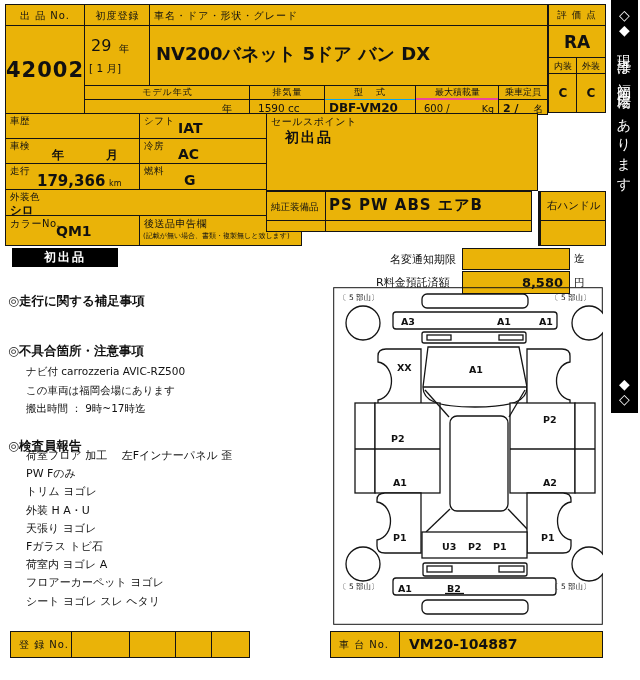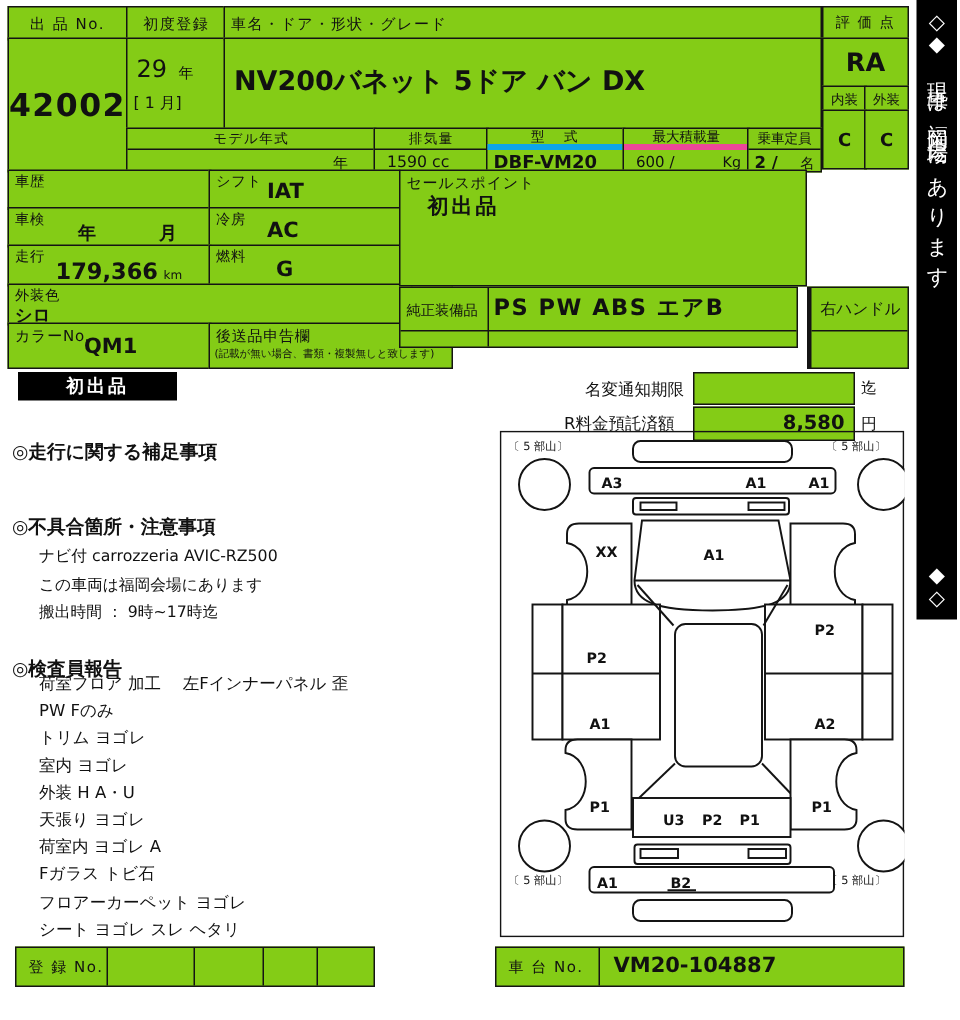--- a/index.html
+++ b/index.html
@@ -1,19 +1,19 @@
 <!DOCTYPE html>
 <html><head>
 <meta charset="utf-8">
 <style>
   *{margin:0;padding:0;box-sizing:border-box}
   html,body{width:640px;height:680px;background:#fff}
   body{font-family:"DejaVu Sans","Liberation Sans",sans-serif;color:#111;position:relative;overflow:hidden}
   .a{position:absolute}
-  .bx{position:absolute;border:1.4px solid #141414;background:#84cc16}
+  .bx{position:absolute;border:1.4px solid #141414;background:#eab308}
   .ctr{display:flex;align-items:center;justify-content:center}
   .cl{position:absolute;left:4px;top:1px;font-size:9.5px;letter-spacing:.5px;white-space:nowrap}
   .hd{font-size:10px;letter-spacing:1px;white-space:nowrap}
   .val{font-weight:bold;white-space:nowrap}
   svg text{font-family:"DejaVu Sans","Liberation Sans",sans-serif;fill:#111}
 </style>
 </head>
 <body>
 
 <div class="bx ctr" style="left:5px;top:4px;width:80px;height:23px">
@@ -45,27 +45,27 @@
     </div>
   <span class="a" style="right:18px;top:16px;font-size:10px">年</span>
 </div>
 <div class="bx" style="left:249px;top:85px;width:77px;height:30px">
   <div class="a ctr" style="left:0;top:0;width:100%;height:14px;border-bottom:1px solid #141414">
       <span style="font-size:9px;letter-spacing:1px">排気量</span>
     </div>
   <span class="a" style="left:8px;top:16px;font-size:10.5px">1590 cc</span>
 </div>
 <div class="bx" style="left:324px;top:85px;width:93px;height:30px">
-  <div class="a ctr" style="left:0;top:0;width:100%;height:14px;border-bottom:4px solid #0ea5e9">
+  <div class="a ctr" style="left:0;top:0;width:100%;height:14px;border-bottom:1px solid #0ea5e9">
       <span style="font-size:9px;letter-spacing:2px">型　式</span>
     </div>
   <span class="a val" style="left:4px;top:15px;font-size:12px">DBF-VM20</span>
 </div>
 <div class="bx" style="left:415px;top:85px;width:85px;height:30px">
-  <div class="a ctr" style="left:0;top:0;width:100%;height:14px;border-bottom:4px solid #ec4899">
+  <div class="a ctr" style="left:0;top:0;width:100%;height:14px;border-bottom:2px solid #ec4899">
       <span style="font-size:9px">最大積載量</span>
     </div>
   <span class="a" style="left:8px;top:17px;font-size:10px">600 /</span>
   <span class="a" style="right:5px;top:17px;font-size:9.5px">Kg</span>
 </div>
 <div class="bx" style="left:498px;top:85px;width:50px;height:30px">
   <div class="a ctr" style="left:0;top:0;width:100%;height:14px;border-bottom:1px solid #141414">
       <span style="font-size:9px">乗車定員</span>
     </div>
   <span class="a" style="left:4px;top:16px;font-size:11px;font-weight:bold">2 /</span>
@@ -172,25 +172,24 @@
 <div class="a" style="left:26px;top:362px;width:300px;font-size:10.5px;line-height:18.5px;white-space:nowrap">
   <div>ナビ付 carrozzeria AVIC-RZ500</div>
   <div>この車両は福岡会場にあります</div>
   <div>搬出時間 ： 9時~17時迄</div>
 </div>
 <span class="a" style="left:8px;top:438px;font-size:12.5px;font-weight:bold">◎検査員報告</span>
 <div class="a" style="left:26px;top:447px;width:300px;font-size:11px;line-height:18.2px;white-space:nowrap">
   <div>荷室フロア 加工　 左Fインナーパネル 歪</div>
   <div>PW Fのみ</div>
   <div>トリム ヨゴレ</div>
-  <div>室内 ヨゴレ</div>
   <div>外装 H A・U</div>
   <div>天張り ヨゴレ</div>
+  <div>Fガラス トビ石</div>
   <div>荷室内 ヨゴレ A</div>
-  <div>Fガラス トビ石</div>
   <div>フロアーカーペット ヨゴレ</div>
   <div>シート ヨゴレ スレ ヘタリ</div>
 </div>
 
 <svg class="a" style="left:333px;top:287px" width="270" height="338" viewBox="0 0 270 338">
   <g fill="#fff" stroke="#141414" stroke-width="1.3">
     <rect x="0.7" y="0.7" width="268.6" height="336.6" stroke-width="1" fill="none"></rect>
 
     <circle cx="30" cy="36" r="17"></circle>
     <circle cx="256" cy="36" r="17"></circle>

